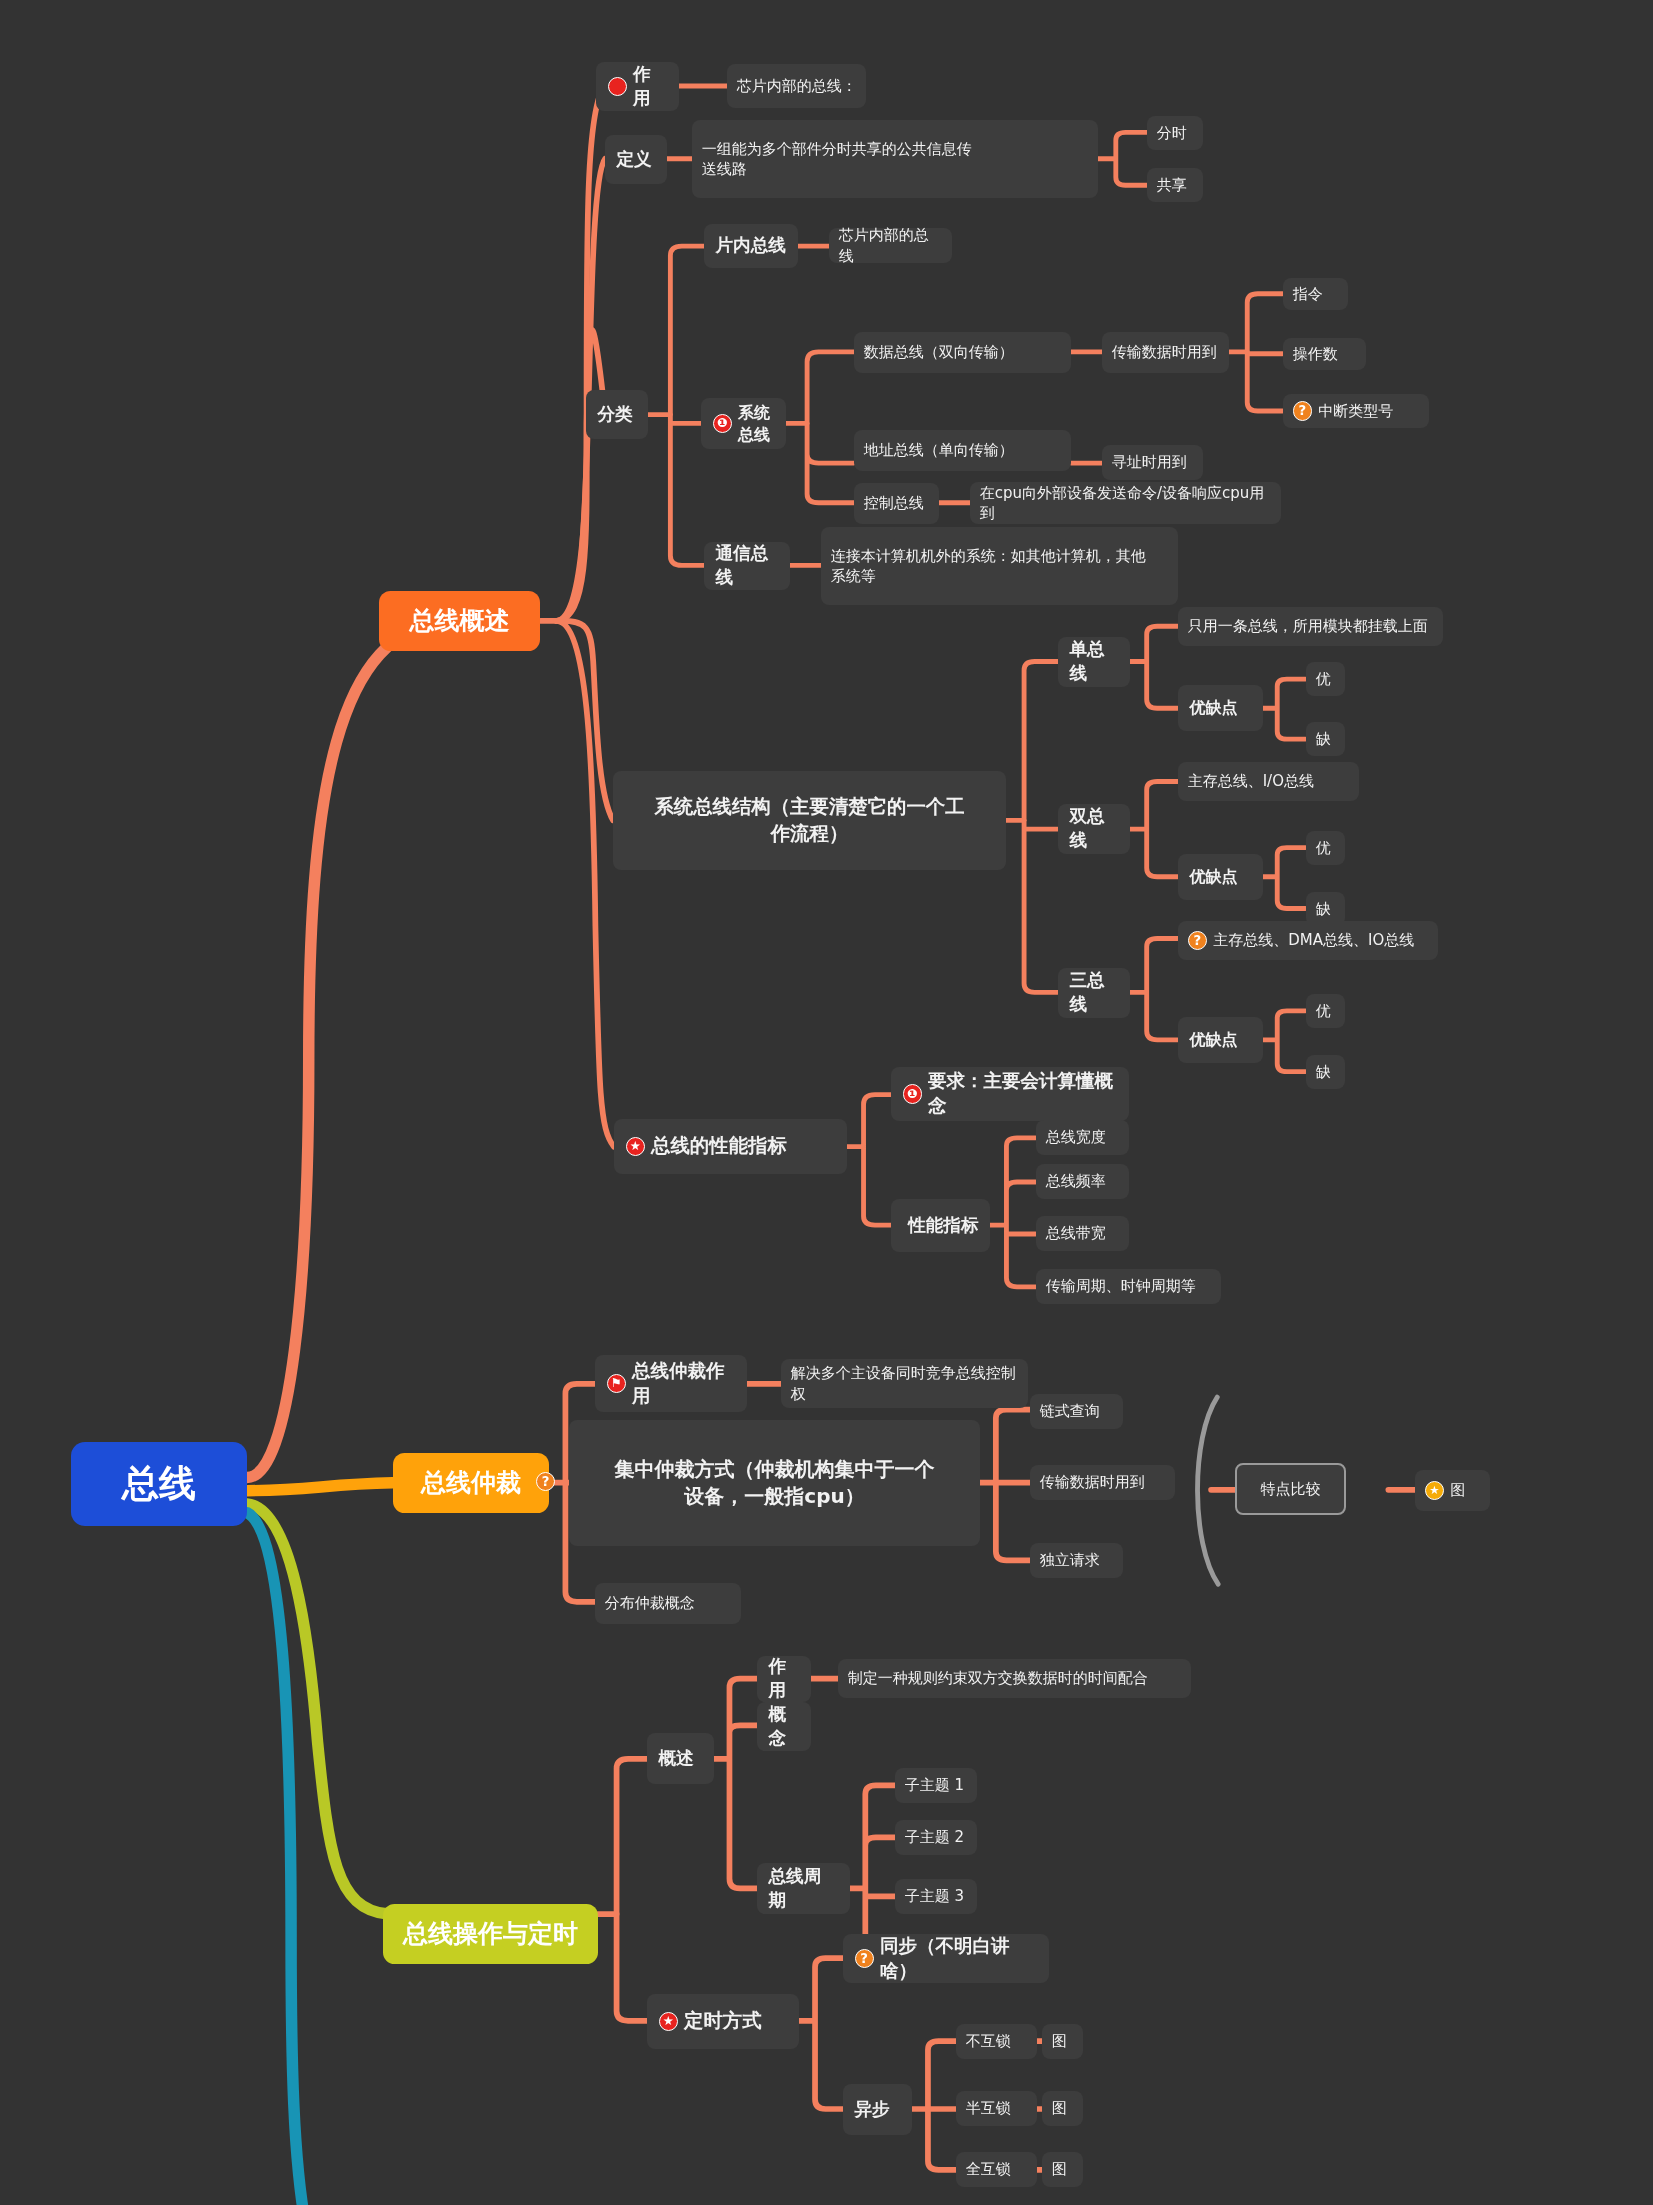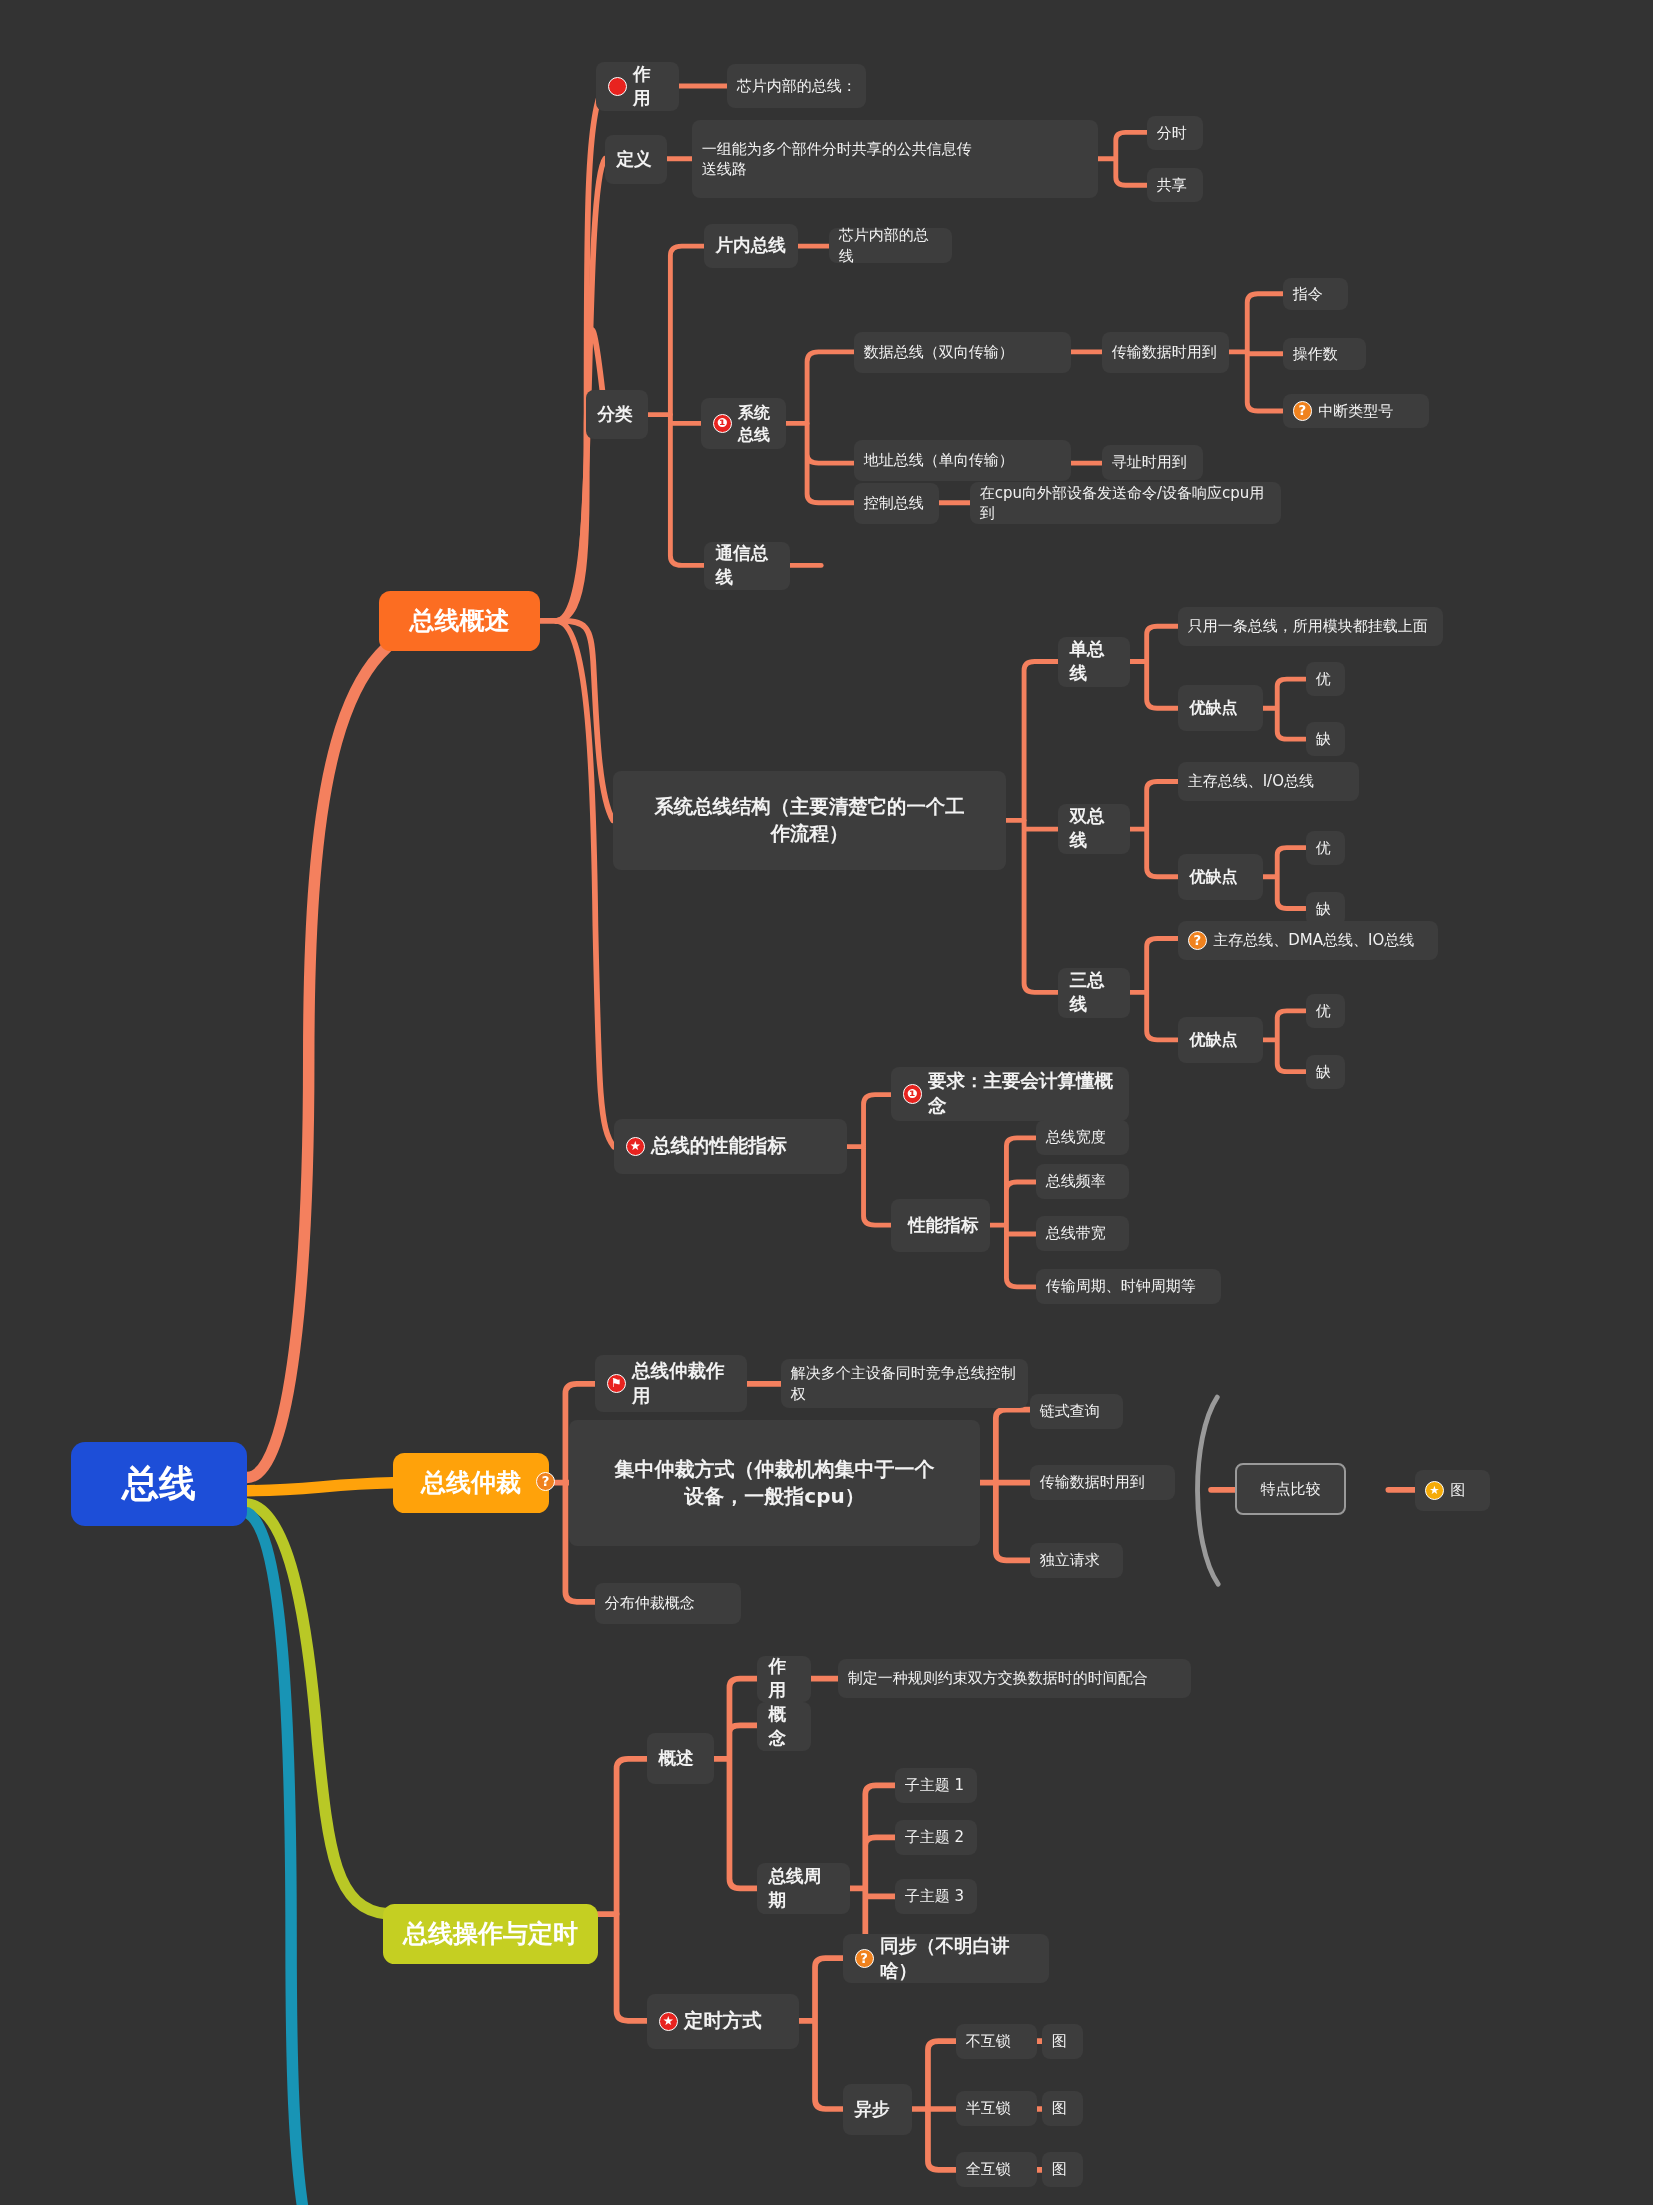--- a/index.html
+++ b/index.html
@@ -196,36 +196,40 @@
     <span>指令</span>
   </div>
   <div class="node leaf" style="left:1283px;top:338px;width:83px;height:32px;">
     <span>操作数</span>
   </div>
   <div class="node leaf" style="left:1283px;top:394px;width:146px;height:34px;">
     <span class="badge orange">?</span>
     <span>中断类型号</span>
   </div>
 
-  <div class="node leaf" style="left:854px;top:440px;width:217px;height:41px;text-align:center;">
+  <div class="node leaf" style="left:854px;top:430px;width:217px;height:41px;text-align:center;">
     <span>地址总线（单向传输）</span>
   </div>
   <div class="node leaf" style="left:1102px;top:445px;width:101px;height:35px;">
     <span>寻址时用到</span>
   </div>
 
   <div class="node leaf" style="left:854px;top:483px;width:85px;height:41px;">
     <span>控制总线</span>
   </div>
   <div class="node leaf" style="left:970px;top:482px;width:311px;height:42px;">
     <span>在cpu向外部设备发送命令/设备响应cpu用到</span>
   </div>
 
   <div class="node topic" style="left:704px;top:542px;width:86px;height:48px;">
     <span>通信总线</span>
+  </div>
+  <div class="node leaf" style="left:821px;top:527px;width:357px;height:78px;">
+    <span>连接本计算机机外的系统：如其他计算机，其他
+系统等</span>
   </div>
 
   <div class="node topic ctr" style="left:613px;top:771px;width:393px;height:99px;font-size:19.4px;">
     <span>系统总线结构（主要清楚它的一个工
 作流程）</span>
   </div>
 
   <div class="node topic" style="left:1058px;top:637px;width:72px;height:50px;">
     <span>单总线</span>
   </div>

